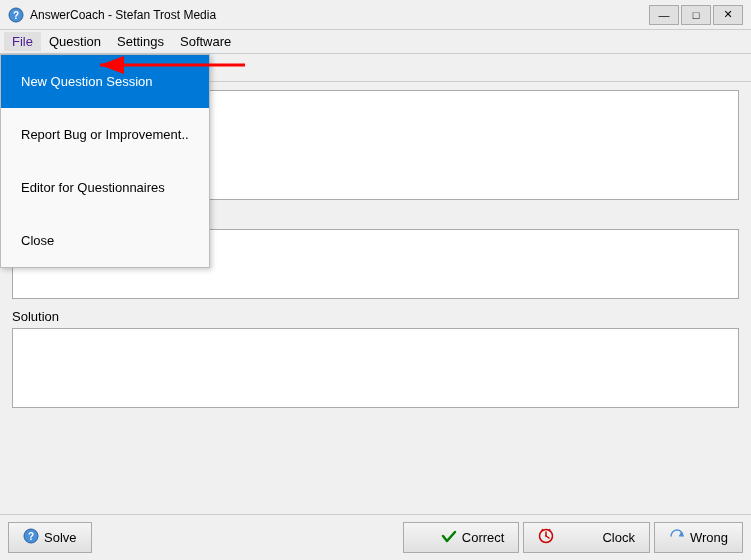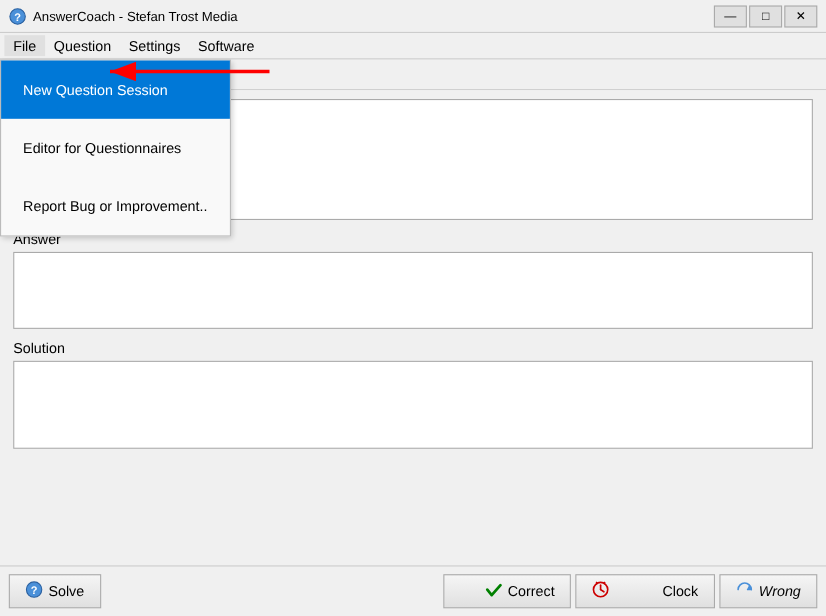--- a/index.html
+++ b/index.html
@@ -73,21 +73,21 @@
       cursor: pointer;
       color: #000;
       white-space: nowrap;
     }
     .menu-item:hover, .menu-item.active {
       background: #0078d7;
       color: #fff;
     }
     .menu-item.active {
       background: #e0e0e0;
-      color: #000000;
+      color: #4c1d95;
     }
 
     
     .dropdown {
       position: absolute;
       top: 24px;
       left: 0px;
       background: #f9f9f9;
       border: 1px solid #bbb;
       box-shadow: 2px 2px 5px rgba(0,0,0,0.2);
@@ -184,21 +184,20 @@
     .btn-correct {
       background: linear-gradient(to bottom, #f5f5f5, #e0e0e0);
       padding-left: 37px;
     }
     .btn-clock {
       background: linear-gradient(to bottom, #f5f5f5, #e0e0e0);
       gap: 48px;
     }
     .btn-wrong {
       background: linear-gradient(to bottom, #f5f5f5, #e0e0e0);
-      font-style: italic;
     }
     .btn-solve {
       background: linear-gradient(to bottom, #f5f5f5, #e0e0e0);
     }
 
     
     .subheader {
       background: #f0f0f0;
       border-bottom: 1px solid #ccc;
       height: 28px;
@@ -238,22 +237,23 @@
 </div>
 
 <div class="menu-bar">
   <div class="menu-item active">File</div>
   <div class="menu-item">Question</div>
   <div class="menu-item">Settings</div>
   <div class="menu-item">Software</div>
 
   <div class="dropdown" style="left: 0px;">
     <div class="dropdown-item selected">New Question Session</div>
+    <div class="dropdown-item">Report Bug or Improvement..</div>
     <div class="dropdown-item">Editor for Questionnaires</div>
-    <div class="dropdown-item">Report Bug or Improvement..</div>
+    <div class="dropdown-item">Close</div>
   </div>
 </div>
 
 <svg class="red-arrow" width="160" height="40">
   <defs>
     <marker id="arrowhead" markerWidth="8" markerHeight="6" refX="8" refY="3" orient="auto">
       <polygon points="0 0, 8 3, 0 6" fill="red"></polygon>
     </marker>
   </defs>
   <line x1="155" y1="20" x2="10" y2="20" stroke="red" stroke-width="3" marker-end="url(#arrowhead)"></line>

